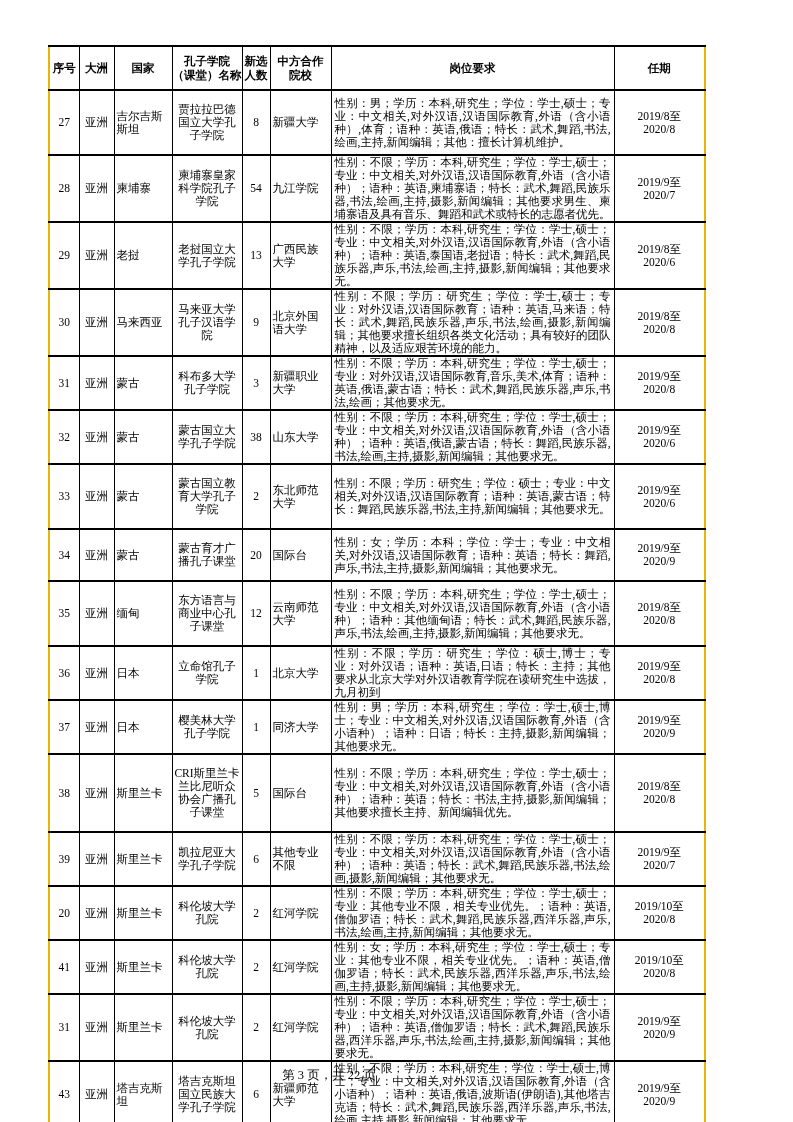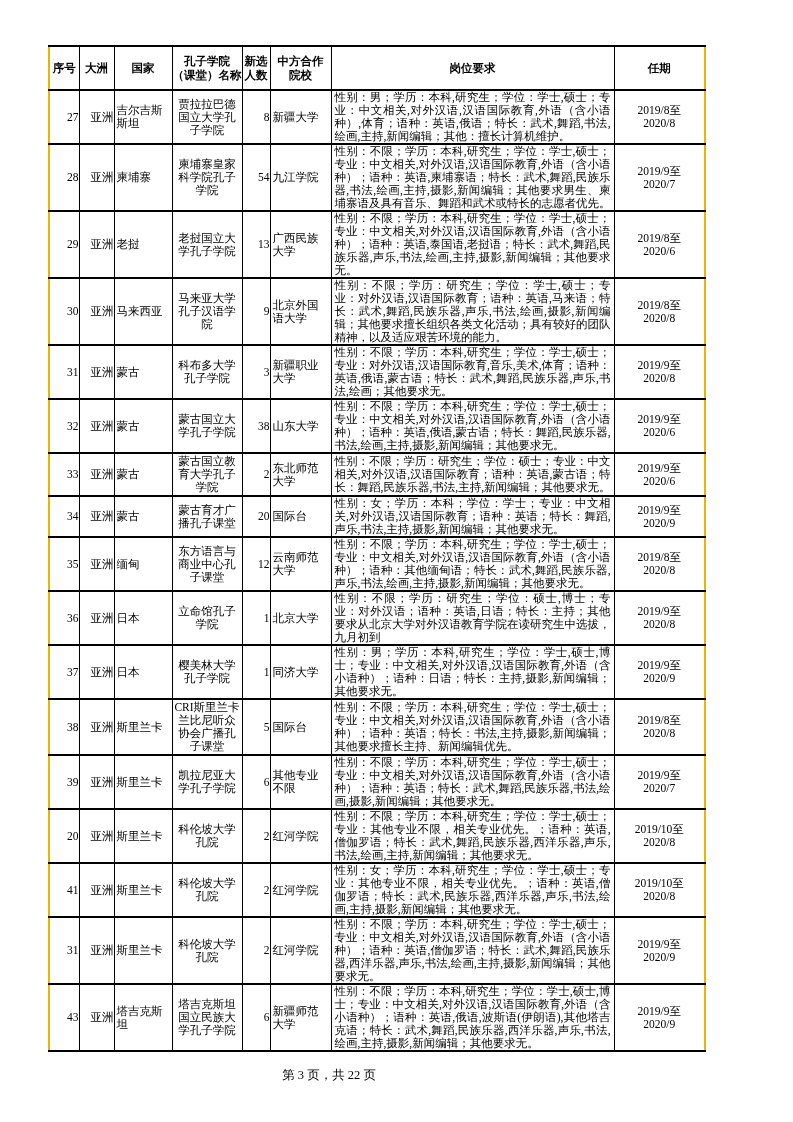--- a/index.html
+++ b/index.html
@@ -20,23 +20,23 @@
   }
   .doc-table th{
     font-weight:bold;font-size:11.5px;line-height:14px;
     text-align:center;vertical-align:middle;
     white-space:pre-line;height:40px;padding:1px 0;
   }
   .doc-table td{
     font-size:11.5px;line-height:13px;
     vertical-align:middle;padding:1px 2px;
   }
-  td.c-no,td.c-count,td.c-continent{text-align:right;padding:12px 0;}
+  td.c-no,td.c-count,td.c-continent{text-align:center;padding:12px 0;}
   td.c-country,td.c-partner{text-align:left;}
-  td.c-institute{text-align:center;padding:1px 1px;}
+  td.c-institute{text-align:center;padding:12px 1px;}
   td.c-requirements{text-align:justify;padding:0 3px;}
   td.c-term{text-align:center;white-space:pre-line;padding:1px 3px;}
   .page-footer{
     position:absolute;left:0;top:1067px;width:658px;
     text-align:center;font-size:12.5px;color:#000;
   }
 </style>
 </head>
 <body>
 

